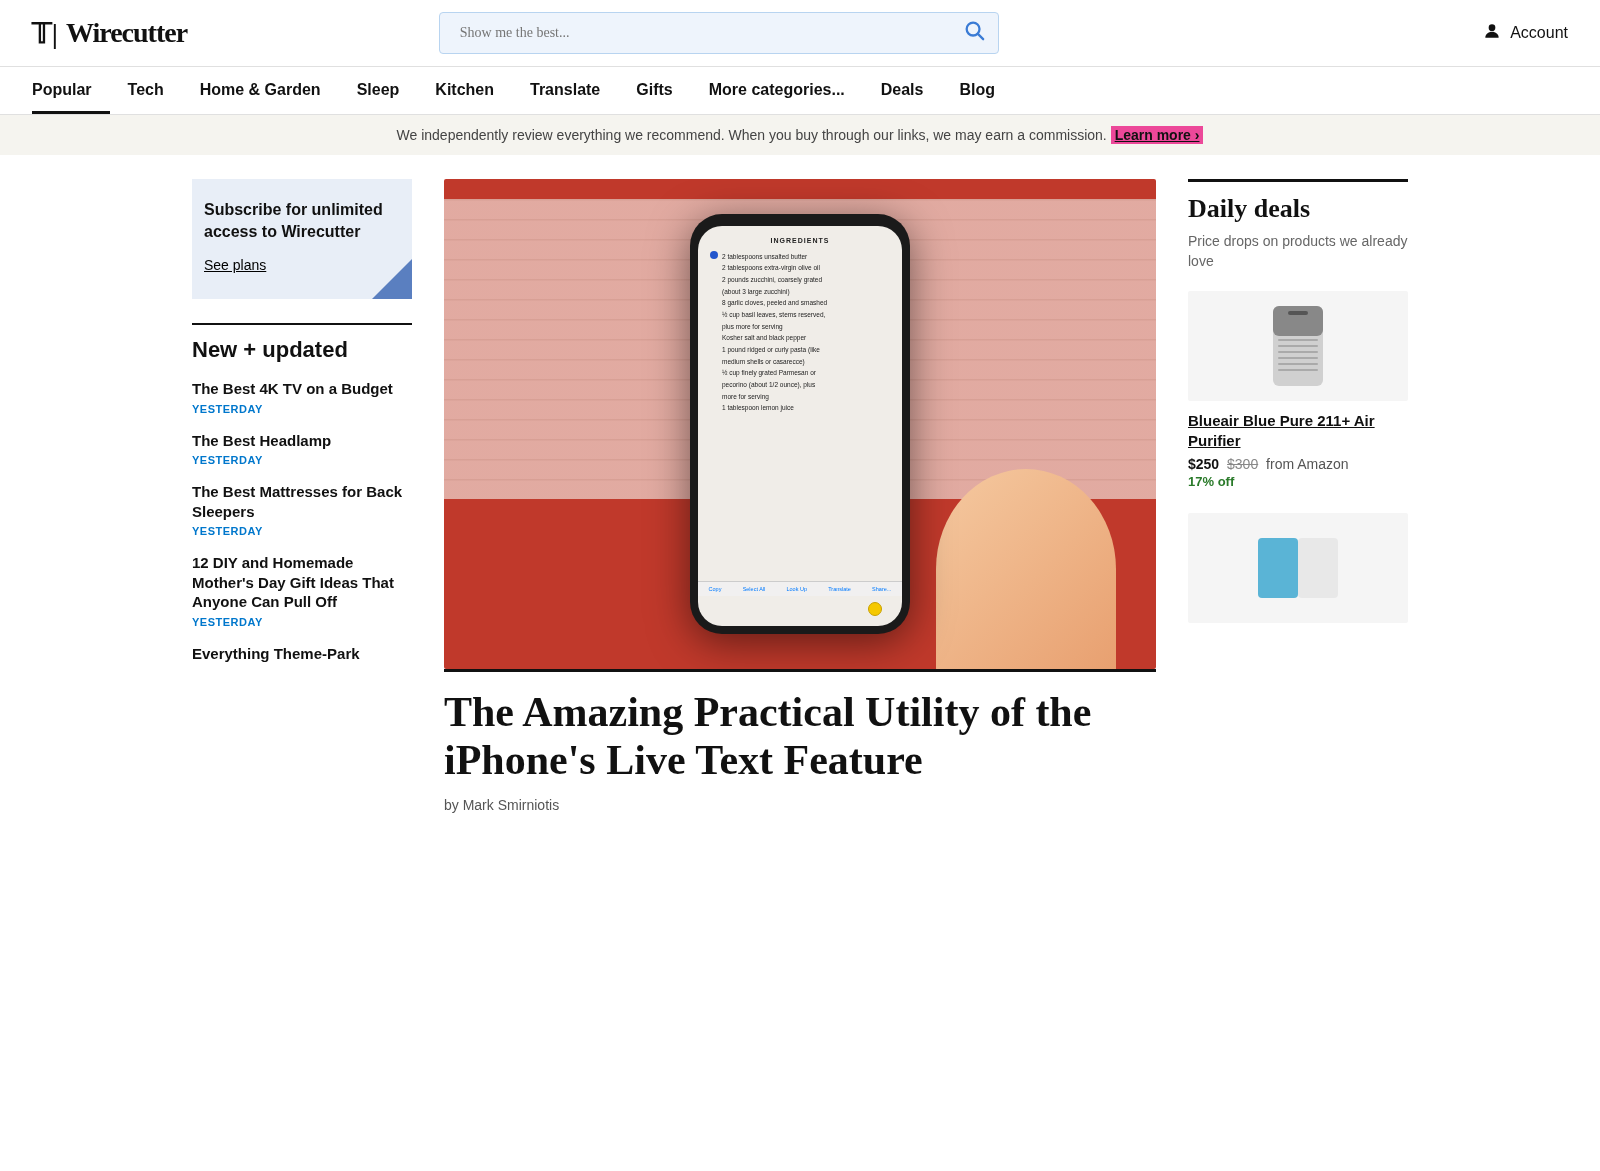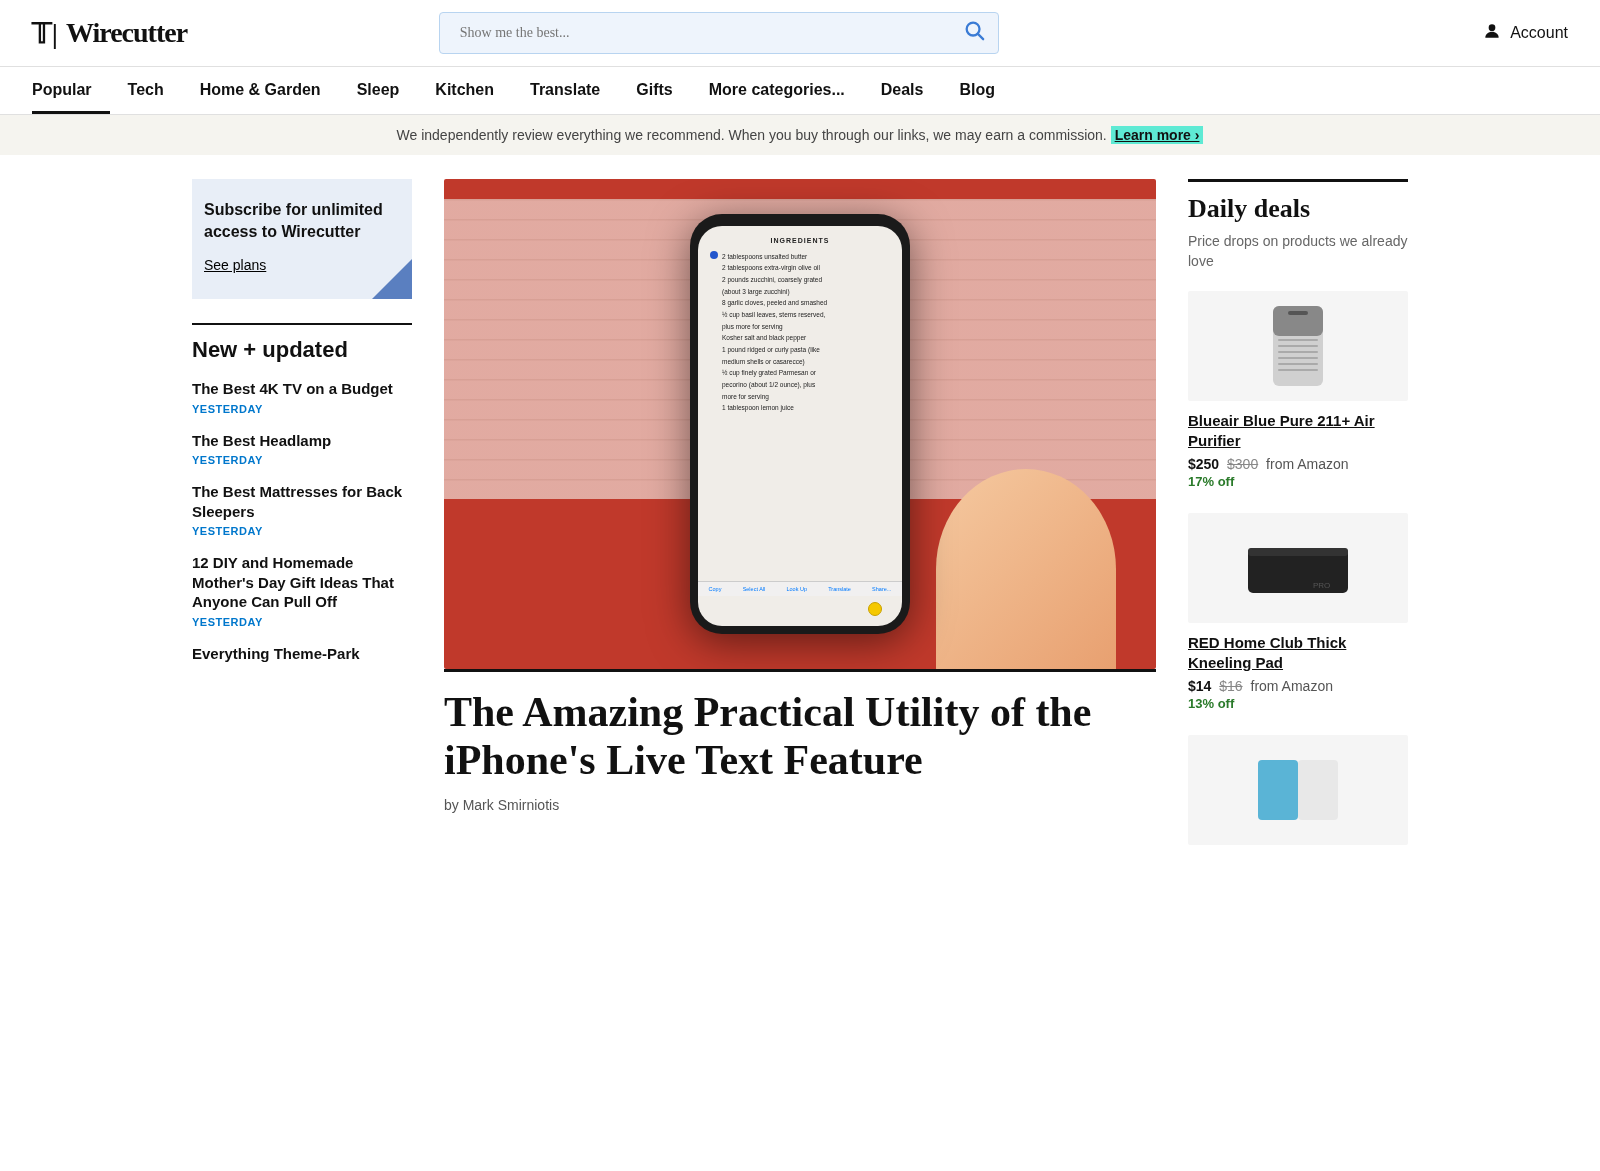--- a/index.html
+++ b/index.html
@@ -107,21 +107,21 @@
       text-align: center;
       padding: 12px 32px;
       font-size: 14px;
       font-family: Arial, sans-serif;
       color: #444;
     }
     .disclosure-banner a {
       color: #111;
       font-weight: 700;
       text-decoration: underline;
-      background: #5eead4;
+      background: #ec4899;
       padding: 1px 4px;
     }
 
     
     .main-layout {
       display: flex;
       max-width: 1280px;
       margin: 0 auto;
       padding: 24px 32px;
       gap: 32px;
@@ -515,36 +515,20 @@
       </div>
       <div class="deal-title">Blueair Blue Pure 211+ Air Purifier</div>
       <div class="deal-price-row">
         <span class="deal-price-new">$250</span>
         <span class="deal-price-old">$300</span>
         <span class="deal-source">from Amazon</span>
       </div>
       <div class="deal-discount">17% off</div>
     </div>
 
-    <div class="deal-item">
-      <div class="deal-image">
-        <svg width="110" height="70" viewBox="0 0 110 70">
-          <rect x="5" y="15" width="100" height="45" rx="5" ry="5" fill="#222"></rect>
-          <rect x="5" y="15" width="100" height="8" rx="3" fill="#333"></rect>
-          <text x="70" y="55" font-size="8" fill="#555" font-family="Arial">PRO</text>
-        </svg>
-      </div>
-      <div class="deal-title">RED Home Club Thick Kneeling Pad</div>
-      <div class="deal-price-row">
-        <span class="deal-price-new">$14</span>
-        <span class="deal-price-old">$16</span>
-        <span class="deal-source">from Amazon</span>
-      </div>
-      <div class="deal-discount">13% off</div>
-    </div>
 
     <div class="deal-item">
       <div class="deal-image">
         <svg width="90" height="70" viewBox="0 0 90 70">
           <rect x="5" y="5" width="40" height="60" rx="4" fill="#5ab4d6"></rect>
           <rect x="45" y="5" width="40" height="60" rx="4" fill="#e8e8e8"></rect>
         </svg>
       </div>
     </div>
   </aside>

